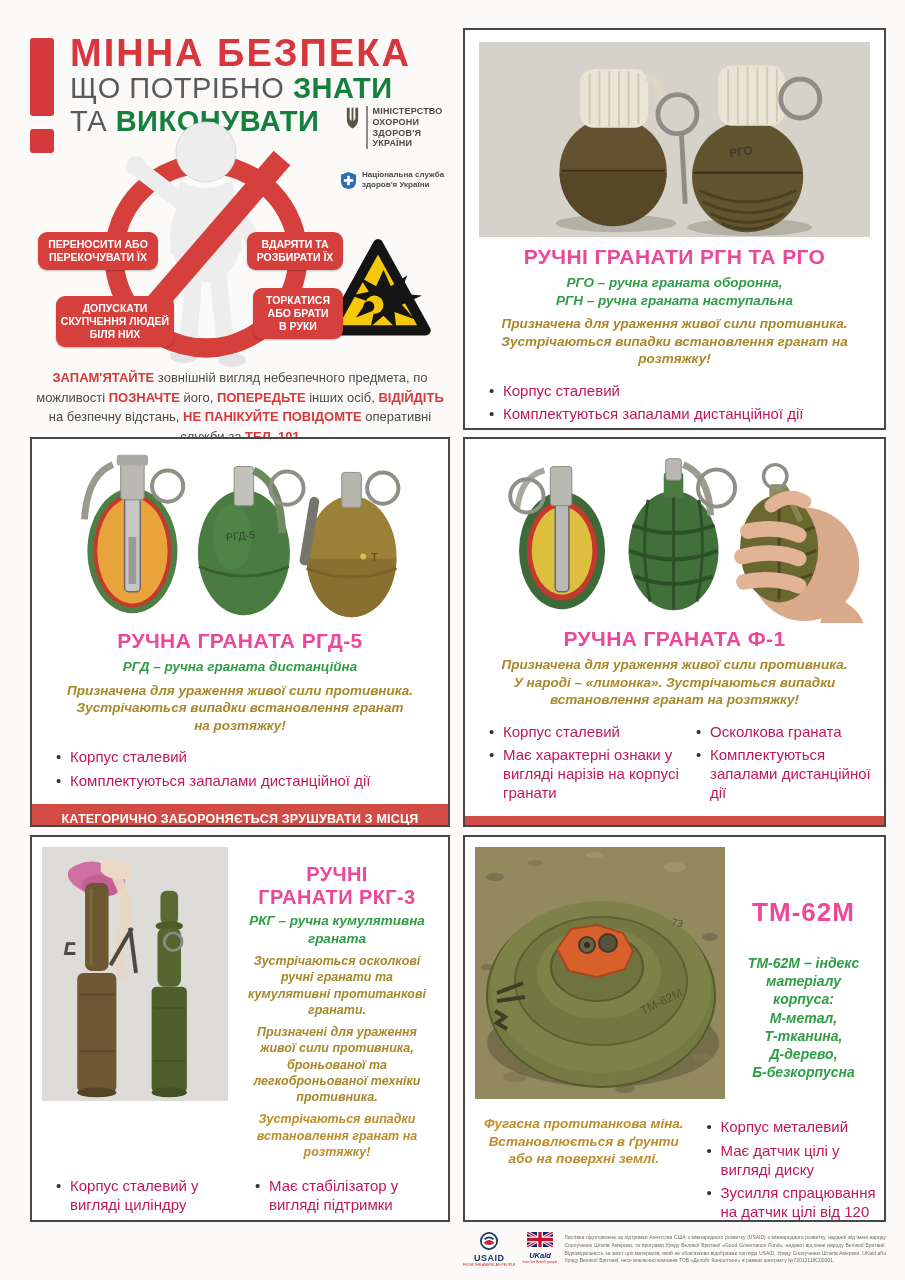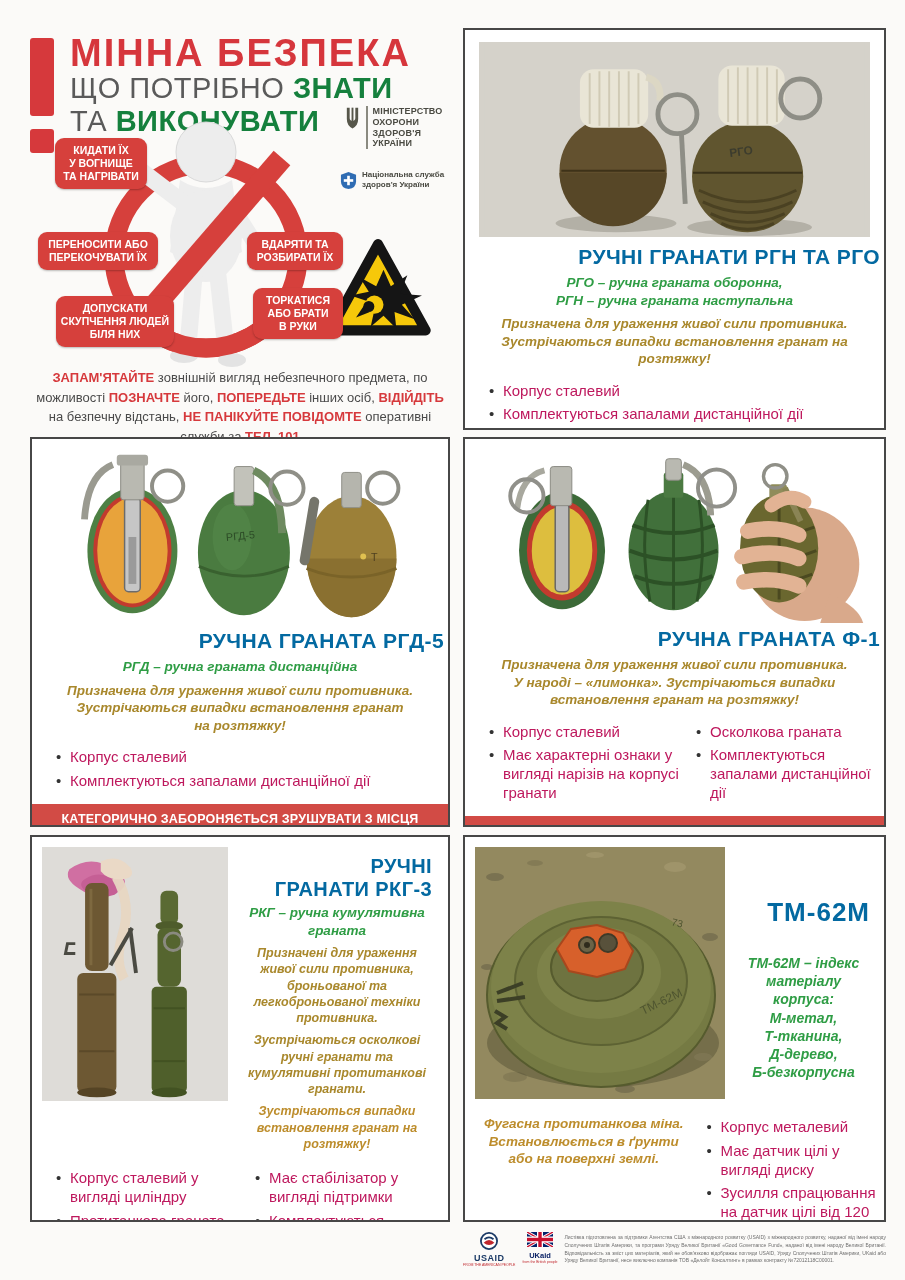--- a/index.html
+++ b/index.html
@@ -1,20 +1,20 @@
 <!DOCTYPE html>
 <html><head>
 <meta charset="utf-8">
 <style>
   html,body{margin:0;padding:0;}
   body{width:905px;height:1280px;background:#fbfaf8;font-family:"Liberation Sans",sans-serif;position:relative;overflow:hidden;}
   .page{position:absolute;inset:0;}
   .panel{position:absolute;background:#fff;border:2px solid #474747;box-sizing:border-box;display:flex;flex-direction:column;overflow:hidden;}
   .banner{margin-top:auto;background:#d24b45;color:#fff;font-weight:bold;font-size:12.5px;line-height:1.32;text-align:center;padding:7px 10px;letter-spacing:.2px;}
-  h2{margin:2px 4px;text-align:right;font-size:21px;font-weight:bold;color:#0369a1;letter-spacing:.4px;}
+  h2{margin:2px 4px;text-align:center;font-size:21px;font-weight:bold;color:#ec4899;letter-spacing:.4px;}
   .green{color:#2f9d45;font-weight:bold;font-style:italic;font-size:13.5px;text-align:center;margin:3px 6px;line-height:1.3;}
   .olive{color:#a9882c;font-weight:bold;font-style:italic;font-size:13.5px;text-align:center;margin:3px 14px;line-height:1.3;}
   .olive2{color:#bd8d2c;}
   .pre{white-space:pre-line;}
   ul.bullets{list-style:none;margin:6px 0 8px 24px;padding:0;font-size:15px;color:#be185d;}
   ul.bullets li{position:relative;padding-left:14px;margin:5px 8px 5px 0;line-height:1.25;}
   ul.bullets li::before{content:"•";position:absolute;left:0;top:0;color:#333;}
   .cols{display:flex;}
   .cols ul{flex:1;}
   .photo{display:flex;align-items:center;justify-content:center;}
@@ -49,37 +49,37 @@
   .p-f1{left:463px;top:437px;width:423px;height:390px;}
   .p-rkg3{left:30px;top:835px;width:420px;height:387px;}
   .p-tm62{left:463px;top:835px;width:423px;height:387px;}
   .ph-rgn{margin:12px 14px 6px;height:195px;background:#d5d2ca;}
   .ph-rgd5{margin:8px 14px 2px;height:178px;background:#fff;}
   .ph-f1{margin:8px 14px 2px;height:176px;background:#fff;}
   
   .rkg-top{display:flex;margin:10px 10px 0;}
   .ph-rkg{width:186px;height:254px;background:#dedcd8;flex:none;}
   .rkg-text{flex:1;padding:0 2px 0 10px;}
-  .rkg-text h2{font-size:20px;line-height:1.15;margin-top:8px;}
+  .rkg-text h2{font-size:20px;line-height:1.15;margin-top:16px;}
   .rkg-text .olive{font-size:12.5px;margin:6px 4px;}
   
   .tm-top{display:flex;margin:10px 10px 0;}
   .ph-tm{width:250px;height:252px;flex:none;}
   .tm-text{flex:1;padding-left:8px;}
   .tm-text h2{font-size:26px;margin-top:50px;letter-spacing:1px;}
   .tm-text .green{font-size:14px;margin-top:26px;}
   .tm-bottom{display:flex;align-items:flex-start;margin-top:2px;}
   .tm-bottom .olive{width:50%;font-size:13.5px;margin-top:14px;}
   .tm-bottom ul{flex:1;margin-top:12px;margin-left:4px;}
   
   .footer{position:absolute;left:463px;top:1232px;width:423px;display:flex;gap:7px;align-items:flex-start;}
   .logo-block{flex:none;text-align:center;}
   .usaid-txt{font-size:9px;font-weight:bold;color:#1b3a66;letter-spacing:.5px;line-height:1;}
   .usaid-sub{font-size:3.5px;color:#c0272d;line-height:1.4;}
-  .ukaid-txt{font-size:7.5px;font-weight:bold;color:#0b2265;line-height:1.2;}
+  .ukaid-txt{font-size:7.5px;font-weight:bold;color:#0b2265;line-height:1.2;font-style:italic;}
   .ukaid-sub{font-size:3.5px;color:#c0272d;line-height:1.2;}
   .disclaimer{margin:2px 0 0;font-size:5px;line-height:1.55;color:#6e6e6e;text-align:justify;}
 </style>
 </head>
 <body>
 
 <div class="page">
 
   <section class="title-panel">
     <div class="excl">
@@ -130,23 +130,20 @@
       <path d="M65.5,192 A92,92 0 0 0 214.5,192" fill="none" stroke="#d6403c" stroke-width="19"></path>
     </svg>
 
     <svg class="warn-tri" viewBox="0 0 120 120">
       <path d="M60,10 L112,104 L8,104 Z" fill="#f6c80a" stroke="#151515" stroke-width="11" stroke-linejoin="round"></path>
       <polygon points="66,38 74,56 92,44 84,64 108,66 86,76 100,92 78,84 80,102 66,88 52,100 56,82 36,90 48,72 30,66 50,62 40,46 58,56" fill="#151515"></polygon>
       <circle cx="56" cy="76" r="10" fill="#f6c80a"></circle>
       <circle cx="50" cy="78" r="6" fill="#151515"></circle>
     </svg>
 
-    <div class="bubble b1">КИДАТИ ЇХ
-У ВОГНИЩЕ
-ТА НАГРІВАТИ</div>
     <div class="bubble b2">ПЕРЕНОСИТИ АБО
 ПЕРЕКОЧУВАТИ ЇХ</div>
     <div class="bubble b3">ВДАРЯТИ ТА
 РОЗБИРАТИ ЇХ</div>
     <div class="bubble b4">ДОПУСКАТИ
 СКУПЧЕННЯ ЛЮДЕЙ
 БІЛЯ НИХ</div>
     <div class="bubble b5">ТОРКАТИСЯ
 АБО БРАТИ
 В РУКИ</div>
@@ -337,22 +334,22 @@
           <line x1="114" y1="162" x2="146" y2="162" stroke="#425222" stroke-width="2"></line>
           <line x1="114" y1="216" x2="146" y2="216" stroke="#425222" stroke-width="2"></line>
           <ellipse cx="130" cy="248" rx="18" ry="5" fill="#425222"></ellipse>
         </svg>
       </div>
       <div class="rkg-text">
         <h2 class="pre">РУЧНІ
 ГРАНАТИ РКГ-3</h2>
         <p class="green pre">РКГ – ручна кумулятивна
 граната</p>
+        <p class="olive">Зустрічаються осколкові ручні гранати та кумулятивні протитанкові гранати.</p>
         <p class="olive">Призначені для ураження живої сили противника, броньованої та легкоброньованої техніки противника.</p>
-        <p class="olive">Зустрічаються осколкові ручні гранати та кумулятивні протитанкові гранати.</p>
         <p class="olive olive2">Зустрічаються випадки встановлення гранат на розтяжку!</p>
       </div>
     </div>
     <div class="cols">
       <ul class="bullets">
         <li>Корпус сталевий у вигляді циліндру</li>
         <li>Протитанкова граната кумулятивної дії</li>
       </ul>
       <ul class="bullets" style="margin-left:6px">
         <li>Має стабілізатор у вигляді підтримки</li>

